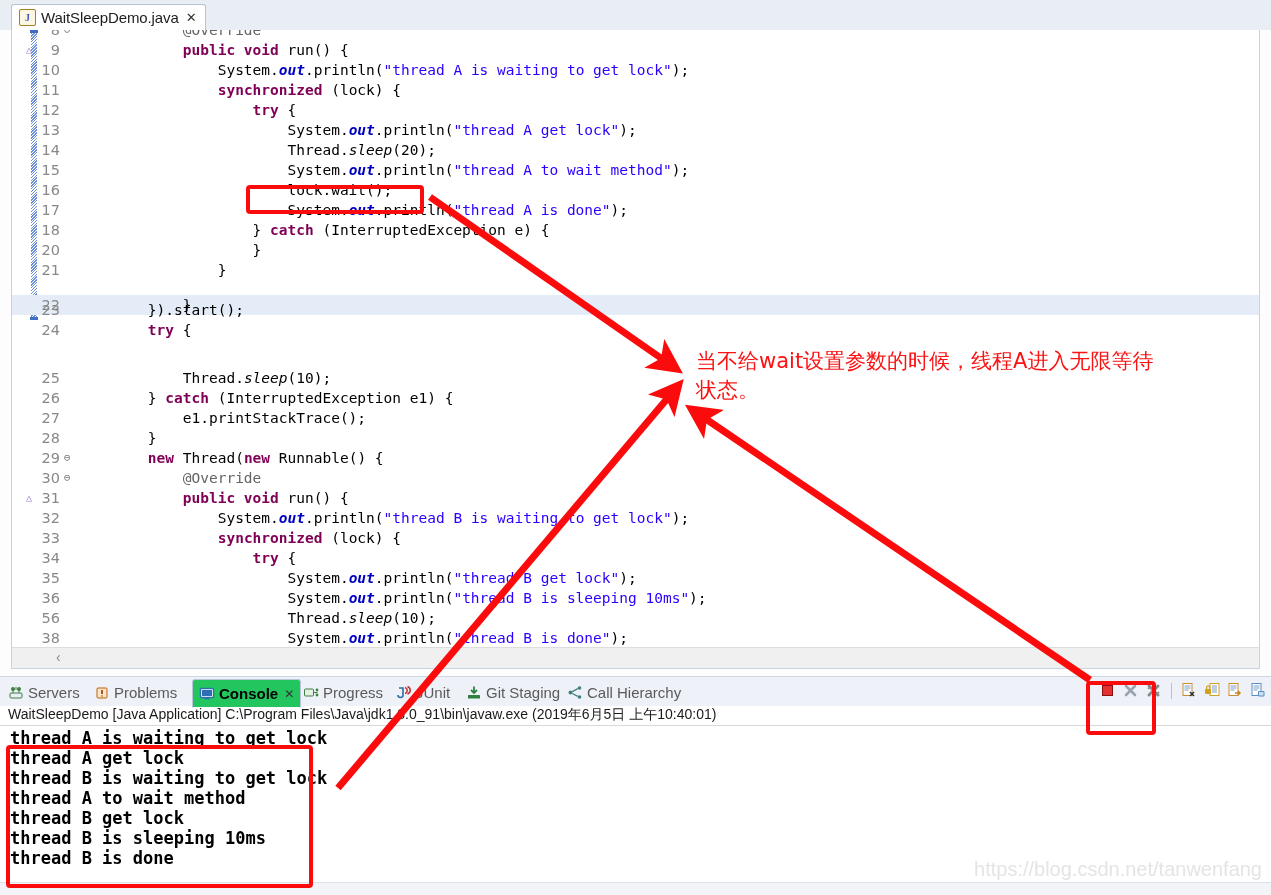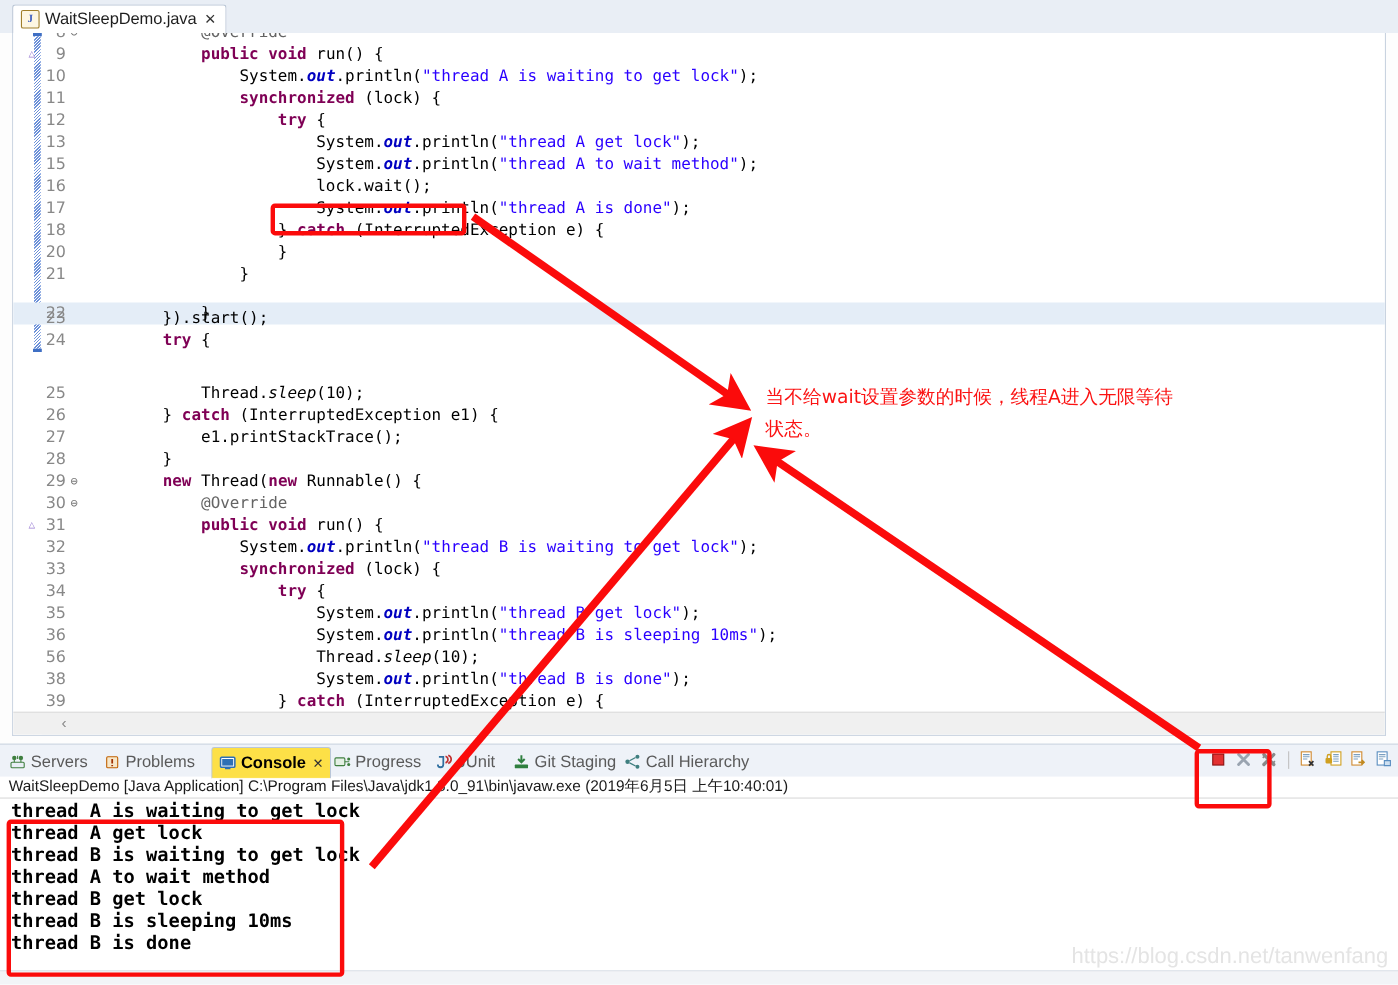--- a/index.html
+++ b/index.html
@@ -53,40 +53,40 @@
   .hscroll{position:absolute;left:0;bottom:0;width:100%;height:20px;background:#f0f0f0;
            border-top:1px solid #dddddd;}
   .hscroll .chev{position:absolute;left:44px;top:1px;color:#8a8a8a;font-size:14px;}
 
   
   .panel{position:absolute;left:0;top:676px;width:1271px;height:219px;background:#ffffff;}
   .panel-tabs{position:absolute;left:0;top:0;width:1271px;height:29px;background:#eef2f8;
               border-top:1px solid #cdd6e2;}
   .ptab{position:absolute;top:2px;height:26px;display:flex;align-items:center;
         font-size:15px;color:#5a5a5a;white-space:nowrap;}
-  .ptab.active{color:#000000;font-weight:bold;background:#fde047;
+  .ptab.active{color:#000000;font-weight:bold;background:#22c55e;
                border:1px solid #b9c6d8;border-bottom-color:#ffffff;border-radius:3px 3px 0 0;
                padding:0 6px;top:2px;height:27px;align-items:center;}
   .ptab .pticon{width:16px;height:15px;margin-right:4px;flex:0 0 auto;position:relative;}
   .ptab .ptclose{margin-left:6px;font-size:12px;color:#333;font-weight:normal;}
 
   .console-toolbar{position:absolute;right:0;top:0;height:29px;display:flex;align-items:center;gap:6px;padding-right:4px;}
   .tbtn{width:17px;height:17px;position:relative;flex:0 0 auto;}
   .tbsep{width:1px;height:16px;background:#c0c0c0;margin:0 3px;}
 
   .console-status{position:absolute;left:8px;top:30px;font-size:14px;color:#1a1a1a;white-space:nowrap;}
   .console-sep{position:absolute;left:0;top:49px;width:1271px;height:1px;background:#d9d9d9;}
   .console-out{position:absolute;left:10px;top:52px;
                font-family:"DejaVu Sans Mono","Liberation Mono",monospace;font-size:17px;
                color:#000000;line-height:20px;white-space:pre;font-weight:bold;}
   .panel-bottom-edge{position:absolute;left:0;bottom:0;width:1271px;height:12px;background:#f2f4f7;border-top:1px solid #dde2e9;}
 
   
   .annot-box{position:absolute;border:4px solid #fb0b0b;border-radius:4px;box-sizing:border-box;}
-  .annot-text{position:absolute;color:#fb1212;font-size:17px;line-height:29px;
+  .annot-text{position:absolute;color:#fb1212;font-size:21px;line-height:29px;
               font-family:"DejaVu Sans","Liberation Sans",sans-serif;white-space:pre;}
   .svg-overlay{position:absolute;left:0;top:0;width:1271px;height:895px;pointer-events:none;}
   .watermark{position:absolute;right:9px;bottom:14px;color:#e4e4e4;font-size:20px;white-space:nowrap;}
 </style>
 </head>
 <body>
 
 <div id="root">
 
   <div class="tabbar">
@@ -105,20 +105,21 @@
       <div class="fold-bar" style="top:3px;height:284px;"></div>
       <div class="fold-cap" style="top:287px;"></div>
     </div>
     <div class="codearea" id="codearea" style="top: -10px;">
         <div class="crow" style="top: 0px;"><span class="lineno">8</span><span class="foldglyph">⊖</span><span class="ctext"><span class="an">            @Override</span></span></div>
         <div class="crow" style="top: 0px;"><span class="warnglyph">△</span><span class="lineno">9</span><span class="ctext"><span class="pl">            </span><span class="k">public void</span><span class="pl"> run() {</span></span></div>
         <div class="crow" style="top: 0px;"><span class="lineno">10</span><span class="ctext"><span class="pl">                System.</span><span class="fld">out</span><span class="pl">.println(</span><span class="s">"thread A is waiting to get lock"</span><span class="pl">);</span></span></div>
         <div class="crow" style="top: 0px;"><span class="lineno">11</span><span class="ctext"><span class="pl">                </span><span class="k">synchronized</span><span class="pl"> (lock) {</span></span></div>
         <div class="crow" style="top: 0px;"><span class="lineno">12</span><span class="ctext"><span class="pl">                    </span><span class="k">try</span><span class="pl"> {</span></span></div>
         <div class="crow" style="top: 0px;"><span class="lineno">13</span><span class="ctext"><span class="pl">                        System.</span><span class="fld">out</span><span class="pl">.println(</span><span class="s">"thread A get lock"</span><span class="pl">);</span></span></div>
+        <div class="crow" style="top: 0px;"><span class="lineno">14</span><span class="ctext"><span class="pl">                        Thread.</span><span class="mi">sleep</span><span class="pl">(20);</span></span></div>
         <div class="crow" style="top: 0px;"><span class="lineno">15</span><span class="ctext"><span class="pl">                        System.</span><span class="fld">out</span><span class="pl">.println(</span><span class="s">"thread A to wait method"</span><span class="pl">);</span></span></div>
         <div class="crow" style="top: 0px;"><span class="lineno">16</span><span class="ctext"><span class="pl">                        lock.wait();</span></span></div>
         <div class="crow" style="top: 0px;"><span class="lineno">17</span><span class="ctext"><span class="pl">                        System.</span><span class="fld">out</span><span class="pl">.println(</span><span class="s">"thread A is done"</span><span class="pl">);</span></span></div>
         <div class="crow" style="top: 0px;"><span class="lineno">18</span><span class="ctext"><span class="pl">                    } </span><span class="k">catch</span><span class="pl"> (InterruptedException e) {</span></span></div>
         <div class="crow" style="top: 0px;"><span class="lineno">20</span><span class="ctext"><span class="pl">                    }</span></span></div>
         <div class="crow" style="top: 0px;"><span class="lineno">21</span><span class="ctext"><span class="pl">                }</span></span></div>
         <div class="crow hl" style="top: 15px;"><span class="lineno">22</span><span class="ctext"><span class="pl">            }</span></span></div>
         <div class="crow" style="top: 0px;"><span class="lineno">23</span><span class="ctext"><span class="pl">        }).start();</span></span></div>
         <div class="crow" style="top: 0px;"><span class="lineno">24</span><span class="ctext"><span class="pl">        </span><span class="k">try</span><span class="pl"> {</span></span></div>
         <div class="crow" style="top: 0px; margin-top: 28px;"><span class="lineno">25</span><span class="ctext"><span class="pl">            Thread.</span><span class="mi">sleep</span><span class="pl">(10);</span></span></div>

